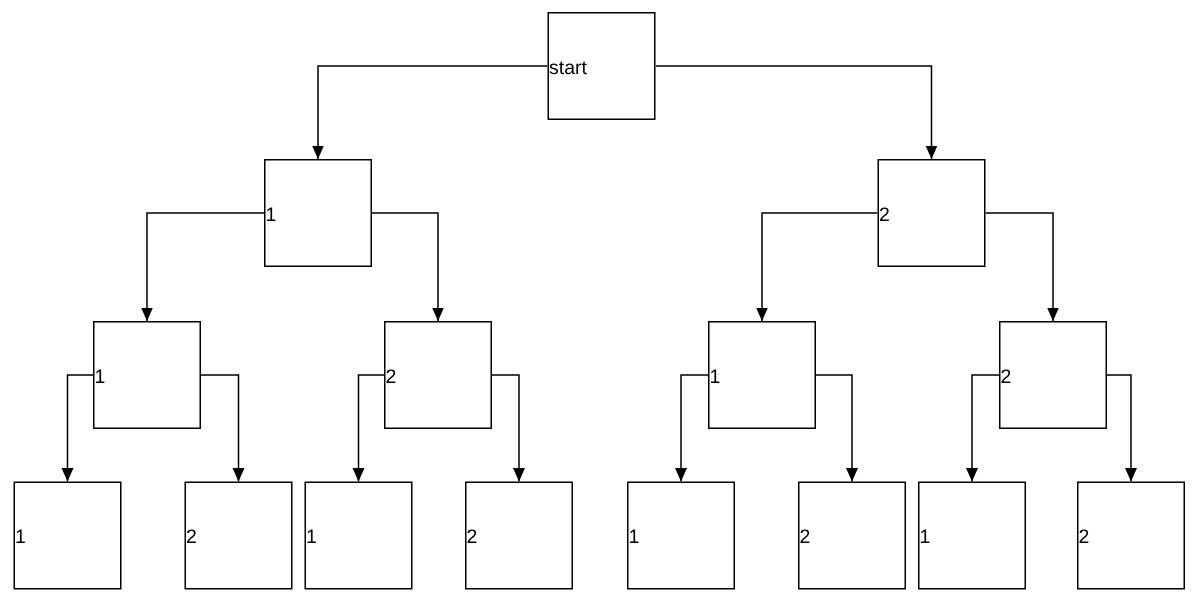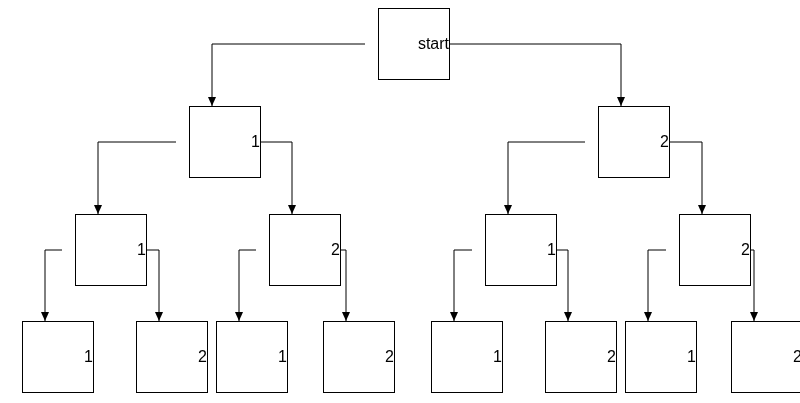--- a/index.html
+++ b/index.html
@@ -24,25 +24,24 @@
     left: 0;
     top: 0;
     width: 100%;
     height: 100%;
   }
   .node {
     position: absolute;
     box-sizing: border-box;
     display: flex;
     align-items: center;
-    justify-content: flex-end;
-    font-size: 16px;
+    justify-content: flex-start;
+    font-size: 13px;
     line-height: 1;
     text-align: center;
-    margin-left: 13px;
   }
   .node span {
     display: block;
   }
 </style>
 </head>
 <body>
 
 <div class="canvas" id="canvas" style="background: rgb(255, 255, 255);">
   <svg id="edge-layer" width="800" height="403">

